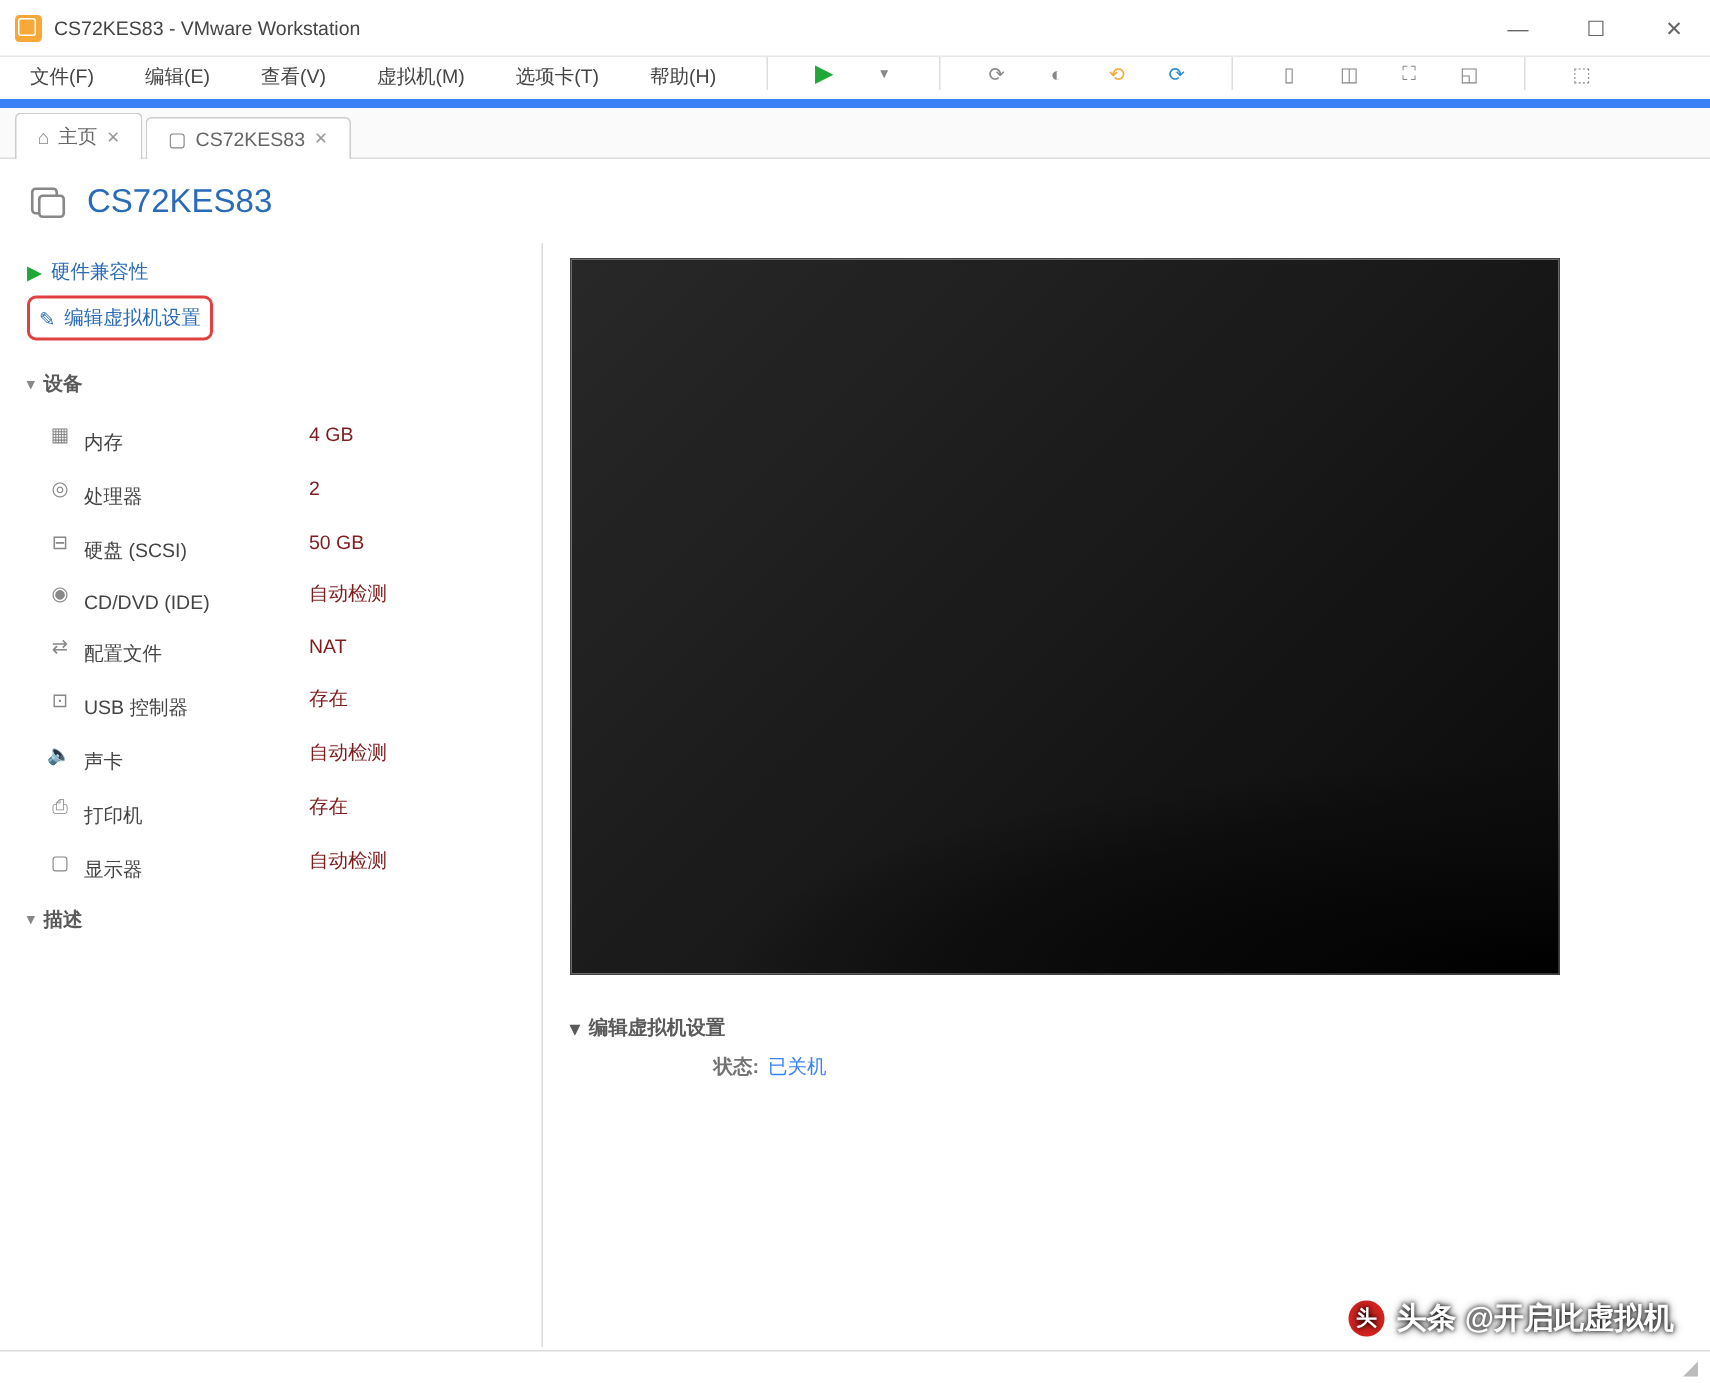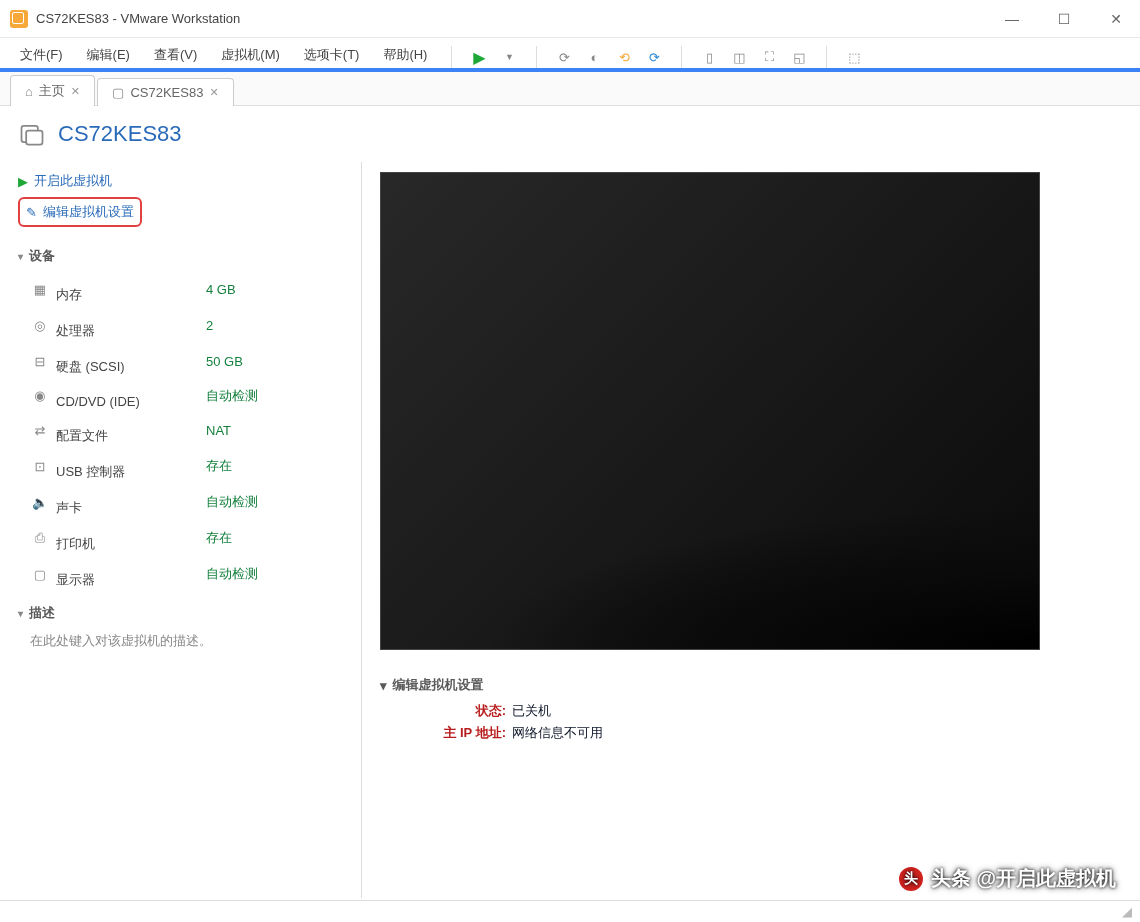--- a/index.html
+++ b/index.html
@@ -3,21 +3,21 @@
 <meta charset="utf-8">
 <style>
 * { box-sizing: border-box; margin: 0; padding: 0; }
 body { font-family: "Microsoft YaHei", "Segoe UI", sans-serif; font-size: 13px; background: #fff; color: #333; width: 1140px; height: 922px; overflow: hidden; position: relative; }
 .titlebar { height: 38px; display: flex; align-items: center; padding: 0 10px; border-bottom: 1px solid #e8e8e8; }
 .titlebar .app-icon { width: 18px; height: 18px; background: #f7a838; border-radius: 3px; margin-right: 8px; position: relative; }
 .titlebar .app-icon::after { content: ''; position: absolute; width: 10px; height: 10px; border: 1.5px solid #fff; border-radius: 2px; top: 2px; left: 2px; }
 .titlebar .title { font-size: 13px; color: #444; }
 .titlebar .wincontrols { margin-left: auto; display: flex; gap: 24px; align-items: center; }
 .winbtn { width: 28px; height: 28px; display: flex; align-items: center; justify-content: center; cursor: pointer; font-size: 14px; color: #666; }
-.menubar { height: 34px; display: flex; align-items: flex-end; padding: 0 12px; border-bottom: 4px solid #3b82f6; gap: 8px; }
+.menubar { height: 34px; display: flex; align-items: flex-start; padding: 0 12px; border-bottom: 6px solid #3b82f6; gap: 18px; }
 .menuitem { padding: 4px 8px; cursor: pointer; color: #444; font-size: 13px; }
 .toolbar-sep { width: 1px; height: 22px; background: #ddd; margin: 0 8px; }
 .tb-icon { width: 22px; height: 22px; display: flex; align-items: center; justify-content: center; cursor: pointer; color: #888; }
 .play-icon { color: #1ea838 !important; font-size: 16px; }
 .refresh-icon { color: #f7a838; }
 .tabstrip { height: 34px; display: flex; align-items: flex-end; padding: 0 10px; gap: 2px; background: #fafafa; border-bottom: 1px solid #ddd; }
 .tab { padding: 6px 14px; border: 1px solid #ccc; border-bottom: none; border-radius: 4px 4px 0 0; background: #fff; display: flex; align-items: center; gap: 6px; font-size: 13px; color: #666; cursor: pointer; position: relative; top: 1px; }
 .tab.active { background: #fff; font-weight: 500; }
 .tab .close-x { color: #999; font-size: 11px; }
 .tab .home-ic { color: #888; }
@@ -27,30 +27,30 @@
 .content { display: flex; height: calc(100% - 38px - 34px - 34px - 56px - 24px); }
 .leftpane { width: 362px; padding: 6px 18px; border-right: 1px solid #ddd; }
 .action-link { display: flex; align-items: center; gap: 6px; padding: 4px 0; color: #2a6bb9; cursor: pointer; font-size: 13px; }
 .action-link .play { color: #1ea838; }
 .action-link.highlighted { border: 2px solid #e04040; border-radius: 6px; padding: 4px 6px; margin-top: 3px; margin-bottom: 8px; display: inline-flex; }
 .section-header { display: flex; align-items: center; gap: 6px; color: #5a5a5a; font-weight: 600; padding: 12px 0 6px; cursor: pointer; }
 .section-header .caret { color: #888; font-size: 10px; }
 .device-row { display: flex; align-items: center; padding: 3px 0 3px 12px; color: #444; cursor: pointer; }
 .device-row .dev-icon { width: 20px; color: #888; font-size: 13px; text-align: center; margin-right: 6px; }
 .device-row .dev-label { width: 150px; margin-top: 12px; }
-.device-row .dev-value { color: #15803d; }
+.device-row .dev-value { color: #7f1d1d; }
 .desc-text { padding: 4px 0 0 12px; color: #888; }
 .rightpane { flex: 1; padding: 10px 18px; display: flex; flex-direction: column; }
 .vm-screen { width: 660px; height: 478px; background: linear-gradient(135deg, #282828 0%, #181818 55%, #0a0a0a 100%); border: 1px solid #444; margin-bottom: 20px; position: relative; }
 .vm-screen::after { content:''; position:absolute; width:100%; height:60%; bottom:0; background: radial-gradient(ellipse 120% 70% at 100% 100%, #000 0%, #0a0a0a 40%, transparent 70%); }
 .details-section { padding-left: 0; }
 .details-header { display: flex; align-items: center; gap: 6px; color: #5a5a5a; font-weight: 600; padding: 6px 0; cursor: pointer; }
 .detail-row { display: flex; padding: 2px 0 2px 40px; font-size: 13px; }
-.detail-row .dlabel { width: 86px; text-align: right; font-weight: 600; color: #b91c1c; margin-right: 6px; }
-.detail-row .dvalue { color: #0f172a; font-family: Liberation Mono, monospace; }
+.detail-row .dlabel { width: 86px; text-align: right; font-weight: 600; color: #737373; margin-right: 6px; }
+.detail-row .dvalue { color: #3b82f6; font-family: Liberation Mono, monospace; }
 .statusbar { position: absolute; bottom: 0; left: 0; right: 0; height: 22px; border-top: 1px solid #ddd; display: flex; align-items: center; justify-content: flex-end; padding: 0 8px; }
 .watermark { position: absolute; bottom: 30px; right: 24px; font-size: 20px; font-weight: 600; color: #fff; text-shadow: 0 0 6px rgba(0,0,0,0.8), 0 0 3px rgba(0,0,0,0.9); display: flex; align-items: center; gap: 8px; }
 .watermark .wm-icon { width: 24px; height: 24px; background: #d4231f; border-radius: 50%; display: flex; align-items: center; justify-content: center; color: #fff; font-size: 14px; font-weight: bold; }
 svg { width: 100%; height: 100%; }
 </style>
 </head>
 <body>
 
 <div class="titlebar">
   <div class="app-icon"></div>
@@ -106,21 +106,21 @@
         <rect x="7" y="9" width="14" height="12" rx="2" fill="#fff" stroke="#888" stroke-width="1.5"></rect>
       </svg>
   </div>
   <h1>CS72KES83</h1>
 </div>
 
 <div class="content">
   <div class="leftpane">
     <div class="action-link">
       <span class="play">▶</span>
-      <span>开启此虚拟机</span>
+      <span>硬件兼容性</span>
     </div>
     <div class="action-link highlighted">
       <span style="color:#2a6bb9;">✎</span>
       <span>编辑虚拟机设置</span>
     </div>
 
     <div class="section-header">
       <span class="caret">▾</span>
       <span>设备</span>
     </div>
@@ -169,39 +169,34 @@
           <span class="dev-icon">▢</span>
           <span class="dev-label">显示器</span>
           <span class="dev-value">自动检测</span>
         </div>
       </div>
 
     <div class="section-header">
       <span class="caret">▾</span>
       <span>描述</span>
     </div>
-    <div class="desc-text">在此处键入对该虚拟机的描述。</div>
   </div>
 
   <div class="rightpane">
     <div class="vm-screen"></div>
 
     <div class="details-section">
       <div class="details-header">
         <span class="caret">▾</span>
         <span>编辑虚拟机设置</span>
       </div>
       <div class="detail-row">
         <div class="dlabel">状态:</div>
         <div class="dvalue">已关机</div>
       </div>
-      <div class="detail-row">
-        <div class="dlabel">主 IP 地址:</div>
-        <div class="dvalue">网络信息不可用</div>
-      </div>
     </div>
   </div>
 </div>
 
 <div class="statusbar">
   <span style="color:#bbb;">◢</span>
 </div>
 
 <div class="watermark">
   <div class="wm-icon">头</div>

